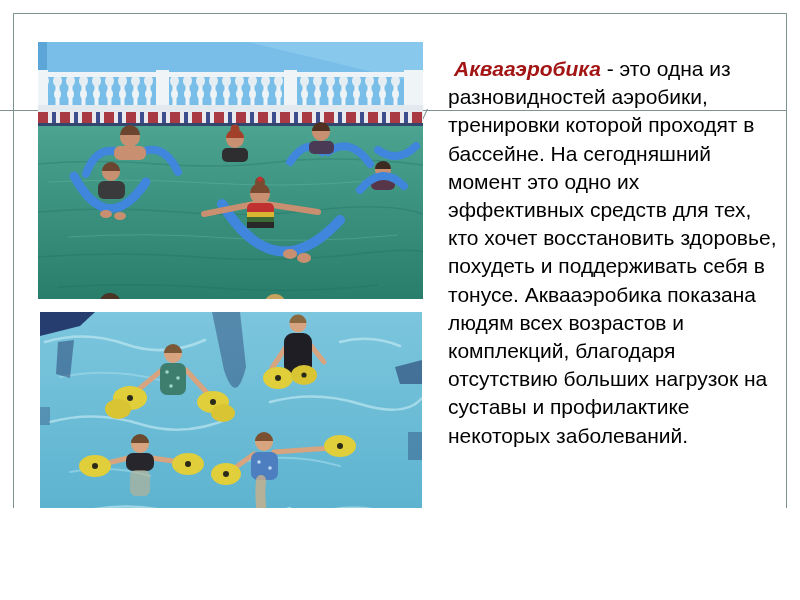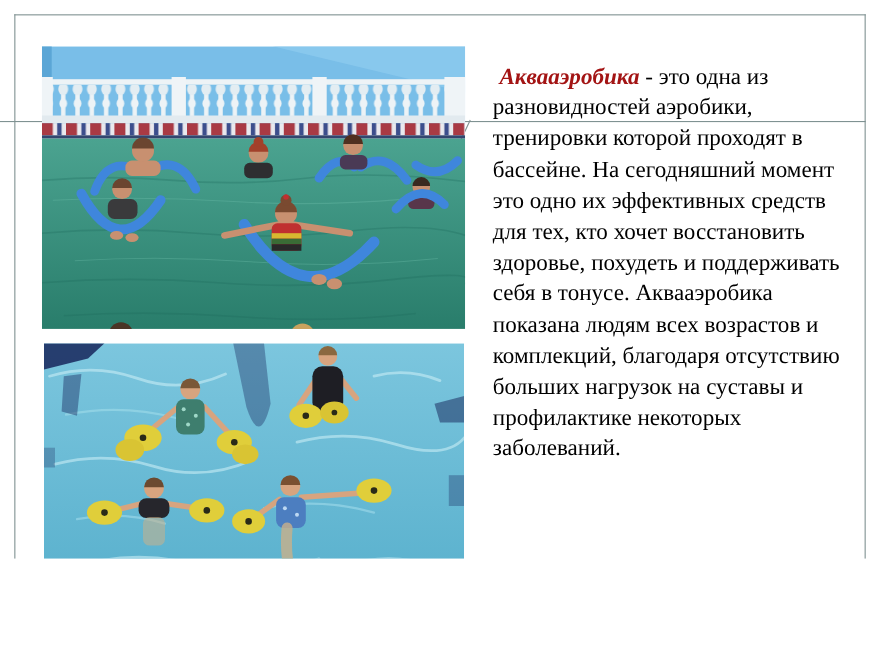--- a/index.html
+++ b/index.html
@@ -1,18 +1,18 @@
 <!DOCTYPE html>
 <html lang="ru" style="--accent-red: #A31414; --frame-line: #7F9292; --footer-bar: #8EA8A5;"><head>
 <meta charset="utf-8">
 <style>
   html,body{margin:0;padding:0;background:#fff;}
   .slide{
     position:relative;width:800px;height:508px;background:#fff;overflow:hidden;
-    font-family:Liberation Serif, serif;
+    font-family:Liberation Sans, sans-serif;
   }
   
   .hline,.vline{position:absolute;background:var(--frame-line,#7F9292);}
   .top-rule{left:13px;top:13px;width:774px;height:1px;}
   .header-rule{left:0;top:110px;width:787px;height:1px;}
   .left-line{left:13px;top:13px;width:1px;height:549px;}
   .right-line{left:786px;top:13px;width:1px;height:549px;}
   .diag{
     position:absolute;left:427px;top:109px;width:0;height:21px;
     border-left:1px solid var(--frame-line,#7F9292);

